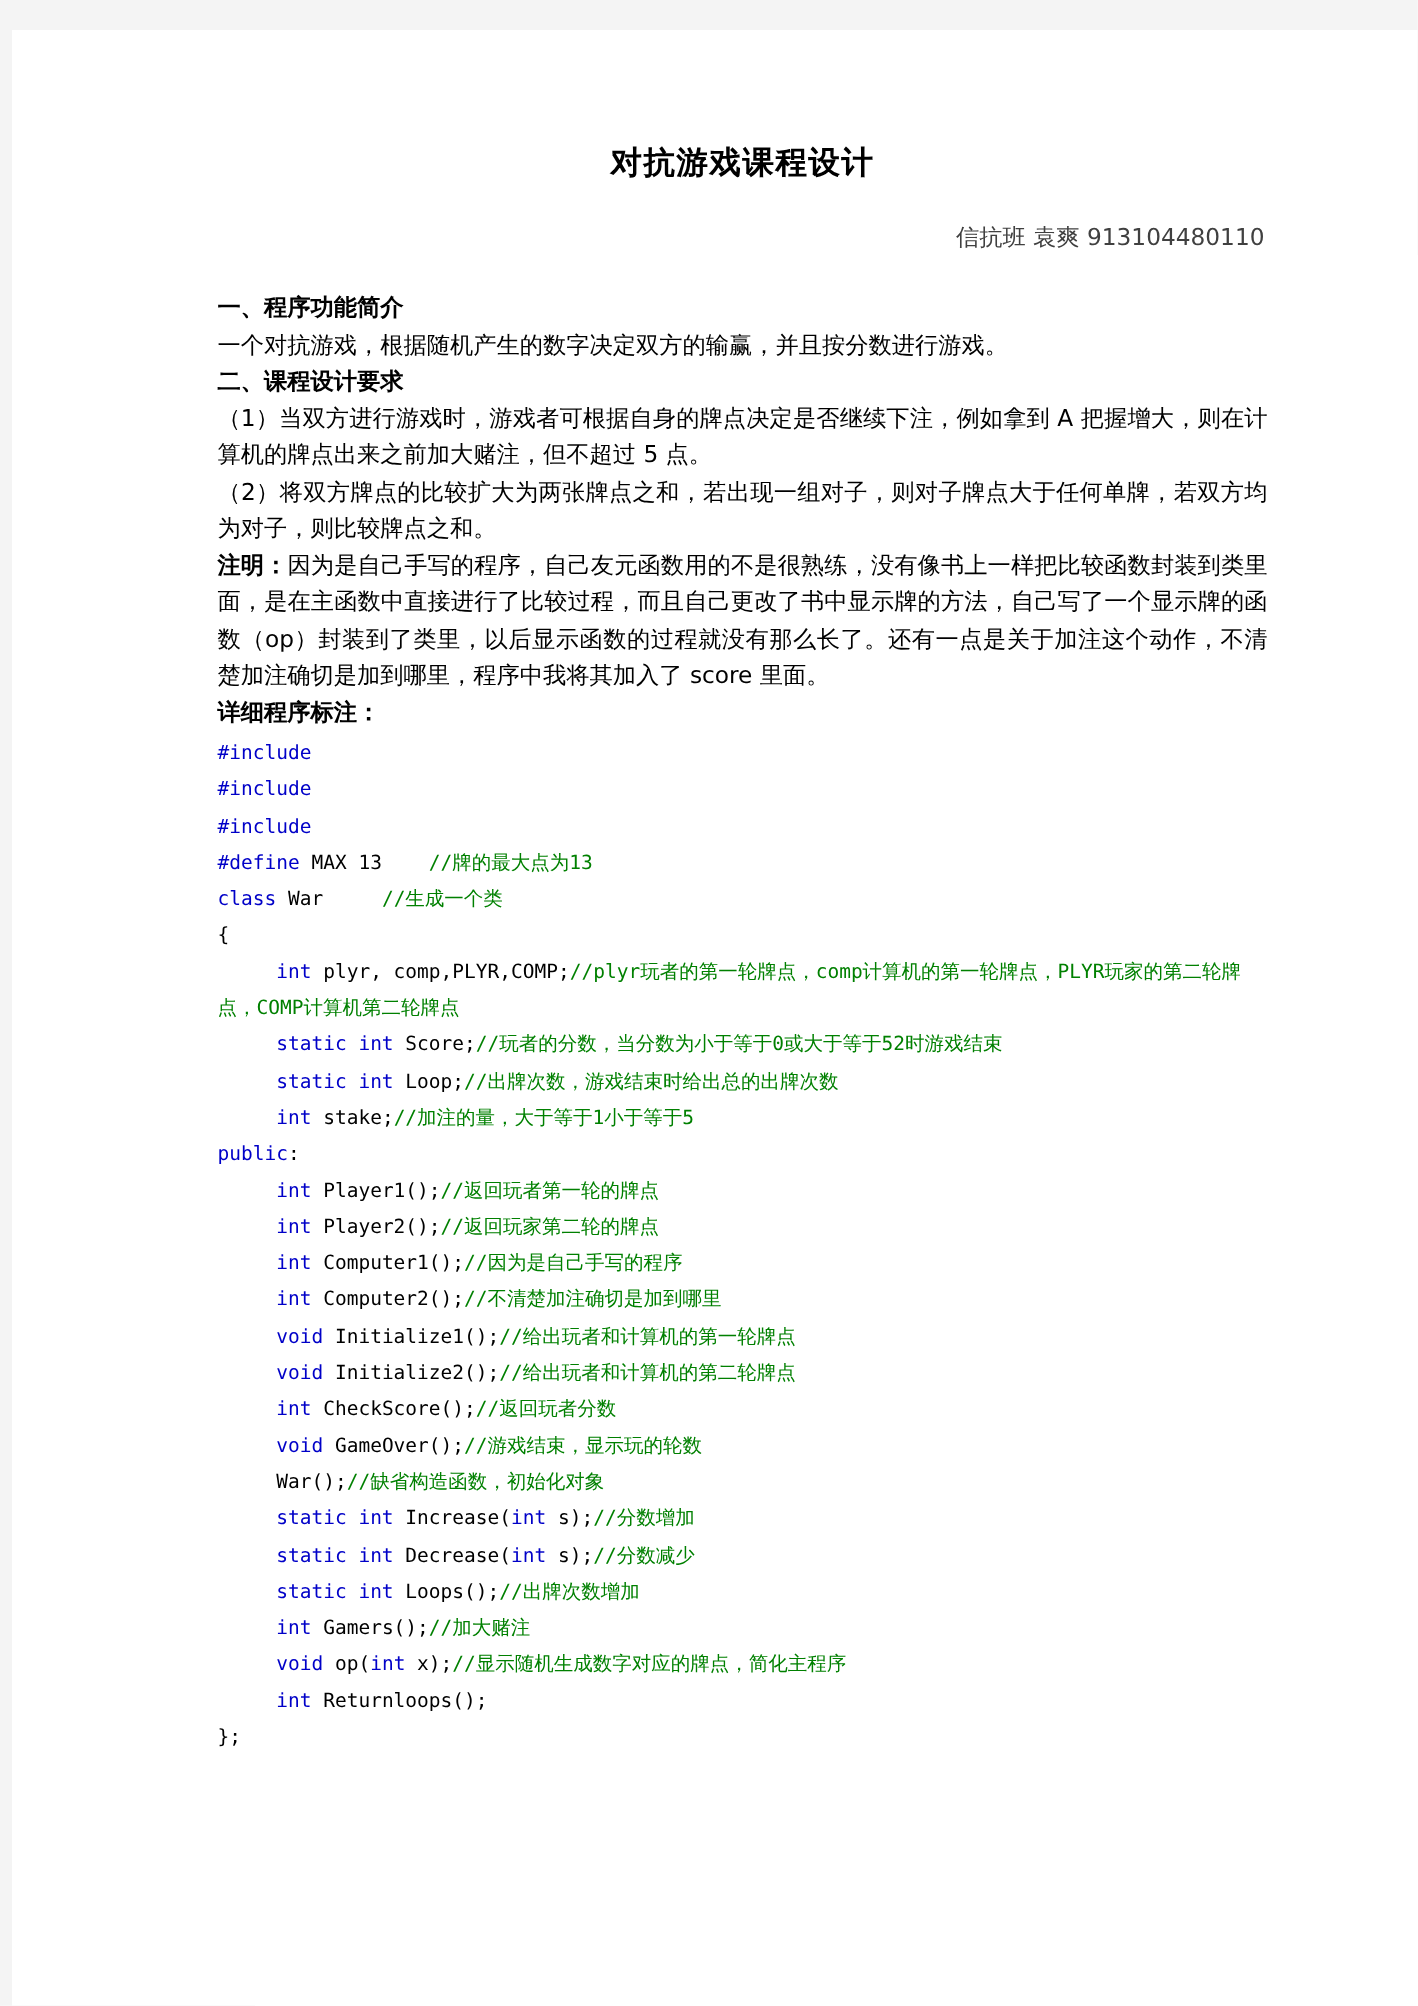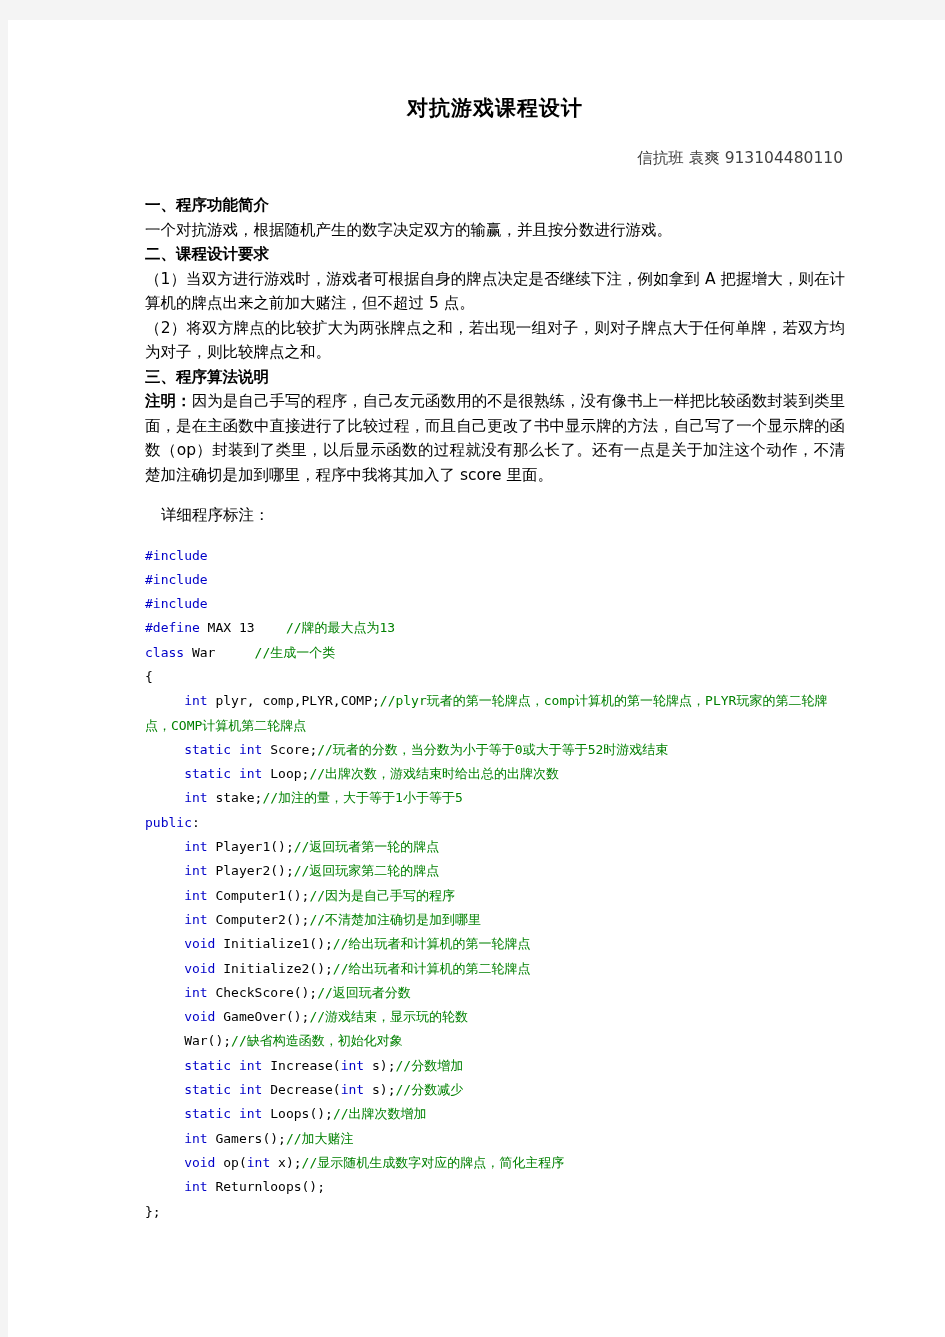--- a/index.html
+++ b/index.html
@@ -62,23 +62,23 @@
     line-height: 24.5px;
     text-align: justify;
     font-family: "DejaVu Sans", sans-serif;
   }
   .note-label {
     color: #000000;
     font-weight: bold;
   }
   .sub-head {
     font-size: 15.5px;
-    font-weight: normal;
+    font-weight: bold;
     color: #000;
-    margin: 16px;
+    margin: 0;
     line-height: 24.5px;
     font-family: "DejaVu Sans", sans-serif;
   }
 
   
   #code {
     margin-top: 4px;
     font-family: "DejaVu Sans Mono", "Liberation Mono", monospace;
     font-size: 13px;
   }
@@ -102,21 +102,20 @@
 
     <div class="author-line">信抗班  袁爽 913104480110</div>
 
     <div class="sec-head">一、程序功能简介</div>
     <p class="para">一个对抗游戏，根据随机产生的数字决定双方的输赢，并且按分数进行游戏。</p>
 
     <div class="sec-head">二、课程设计要求</div>
     <p class="para">（1）当双方进行游戏时，游戏者可根据自身的牌点决定是否继续下注，例如拿到 A 把握增大，则在计算机的牌点出来之前加大赌注，但不超过 5 点。</p>
     <p class="para">（2）将双方牌点的比较扩大为两张牌点之和，若出现一组对子，则对子牌点大于任何单牌，若双方均为对子，则比较牌点之和。</p>
 
-    <div class="sec-head">三、程序算法说明</div>
 
     <p class="para"><span class="note-label">注明：</span><span>因为是自己手写的程序，自己友元函数用的不是很熟练，没有像书上一样把比较函数封装到类里面，是在主函数中直接进行了比较过程，而且自己更改了书中显示牌的方法，自己写了一个显示牌的函数（op）封装到了类里，以后显示函数的过程就没有那么长了。还有一点是关于加注这个动作，不清楚加注确切是加到哪里，程序中我将其加入了 score 里面。</span></p>
 
     <div class="sub-head">详细程序标注：</div>
 
     <div id="code">
         <div class="code-line"><span class="kw">#include</span></div>
         <div class="code-line"><span class="kw">#include</span></div>
         <div class="code-line"><span class="kw">#include</span></div>
         <div class="code-line"><span class="kw">#define</span><span class="pl"> MAX 13    </span><span class="cmt">//牌的最大点为13</span></div>

